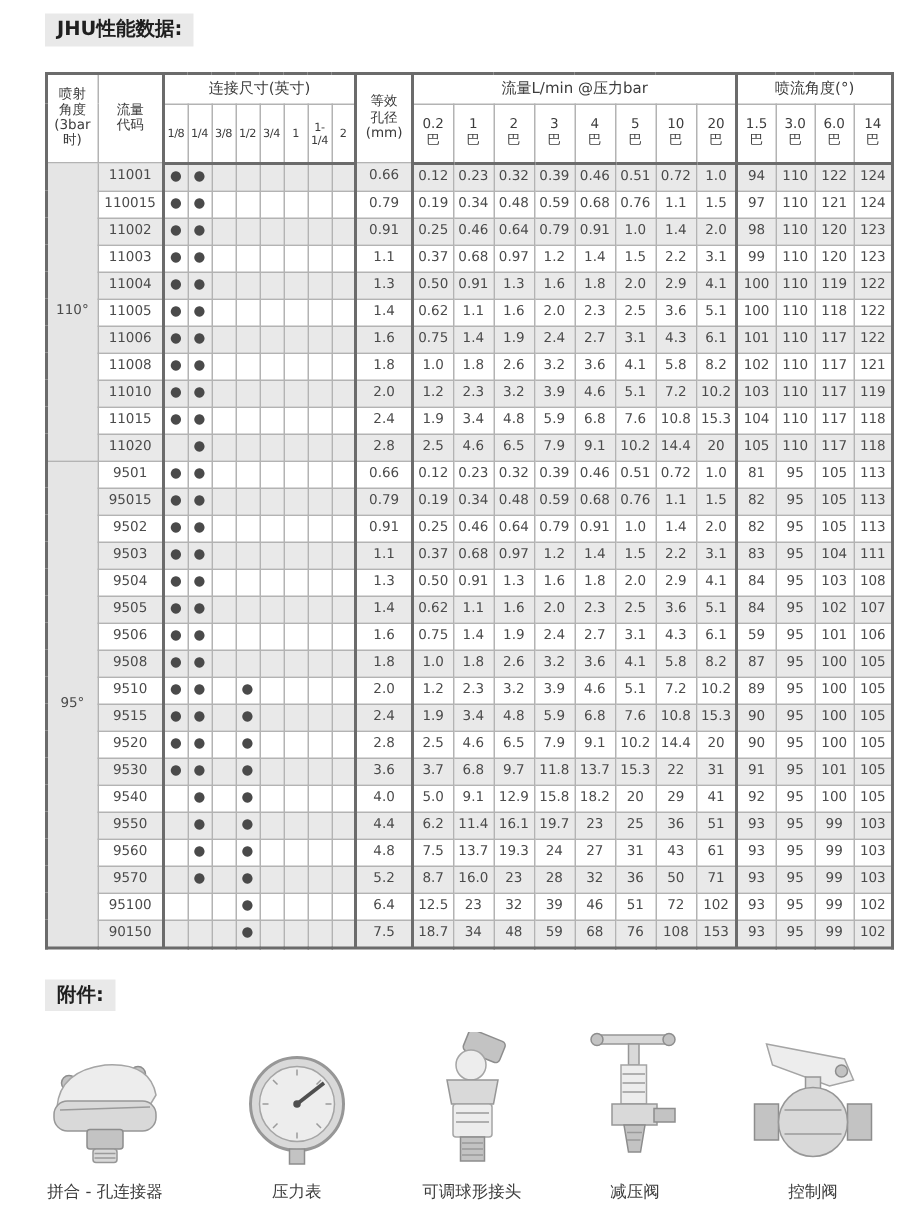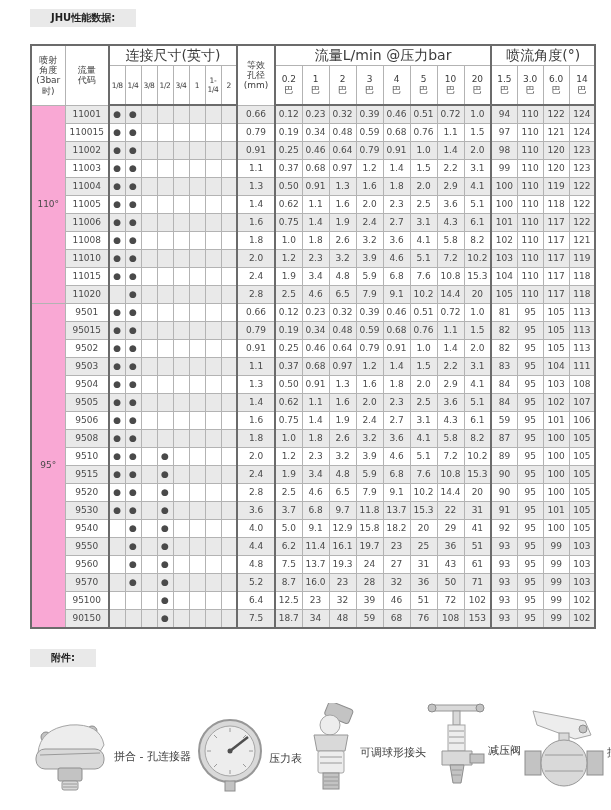--- a/index.html
+++ b/index.html
@@ -3,53 +3,53 @@
 <meta charset="utf-8">
 <style>
   html,body{margin:0;padding:0;}
   body{
     width:611px;height:810px;position:relative;background:#ffffff;
     font-family:"DejaVu Sans","Liberation Sans",sans-serif;color:#3c3c3c;
     overflow:hidden;
   }
   .chip{
     display:inline-block;background:#e9e9e9;color:#1f1f1f;
-    font-size:10px;font-weight:bold;padding:3px 21px;line-height:1.2;
+    font-size:13px;font-weight:bold;padding:3px 8px;line-height:1.2;
   }
   #main-title{margin:9px 0 0 30px;}
   #acc-title{margin:20px 0 0 30px;}
 
   table#perf-table{
     border-collapse:collapse;table-layout:fixed;width:564px;
     margin:17px 0 0 30px;border:2px solid #6b6b6b;
   }
   #perf-table th,#perf-table td{
     border:1px solid #b3b3b3;padding:0;text-align:center;vertical-align:middle;
     overflow:hidden;white-space:pre-line;
   }
   #perf-table thead th{font-weight:normal;color:#3c3c3c;background:#ffffff;}
-  .h-group{font-size:14px;height:19px;line-height:1.1;}
+  .h-group{font-size:10px;height:19px;line-height:1.1;}
   .h-multi{font-size:9px;line-height:1.15;}
   #subheader-row th{font-size:9px;line-height:1.2;height:38px;border-bottom:2px solid #6b6b6b;}
   #subheader-row th.conn{font-size:7.5px;letter-spacing:-0.3px;}
   .h-span2{border-bottom:2px solid #6b6b6b;}
   #perf-table tbody td{font-size:9px;height:17px;line-height:1;color:#4a4a4a;}
-  td.angle-cell{font-size:10px;color:#3c3c3c;background:#f9a8d4;}
+  td.angle-cell{font-size:10px;color:#3c3c3c;background:#e5e5e5;}
   td.conn{font-size:8px;color:#161616;}
   td.shade{background:#e9e9e9;}
   .bl{border-left:2px solid #6b6b6b !important;}
   .br{border-right:2px solid #6b6b6b !important;}
   tr.section-start td{border-top:2px solid #6b6b6b;}
 
   #accessories-row{
     display:flex;justify-content:space-between;align-items:flex-end;
     margin:16px 26px 0 26px;height:112px;
   }
   #accessories-row figure{
-    margin:0;display:flex;flex-direction:row;align-items:center;justify-content:flex-end;
+    margin:0;display:flex;flex-direction:column;align-items:center;justify-content:flex-end;
   }
   #accessories-row figcaption{font-size:11px;color:#3c3c3c;margin-top:7px;white-space:nowrap;}
   .p-fill{fill:#d9d9d9;stroke:#979797;stroke-width:1;}
   .p-light{fill:#ededed;stroke:#a5a5a5;stroke-width:1;}
   .p-dark{fill:#c3c3c3;stroke:#8d8d8d;stroke-width:1;}
   .p-line{stroke:#9a9a9a;stroke-width:1;fill:none;}
 </style>
 </head>
 <body>
 

